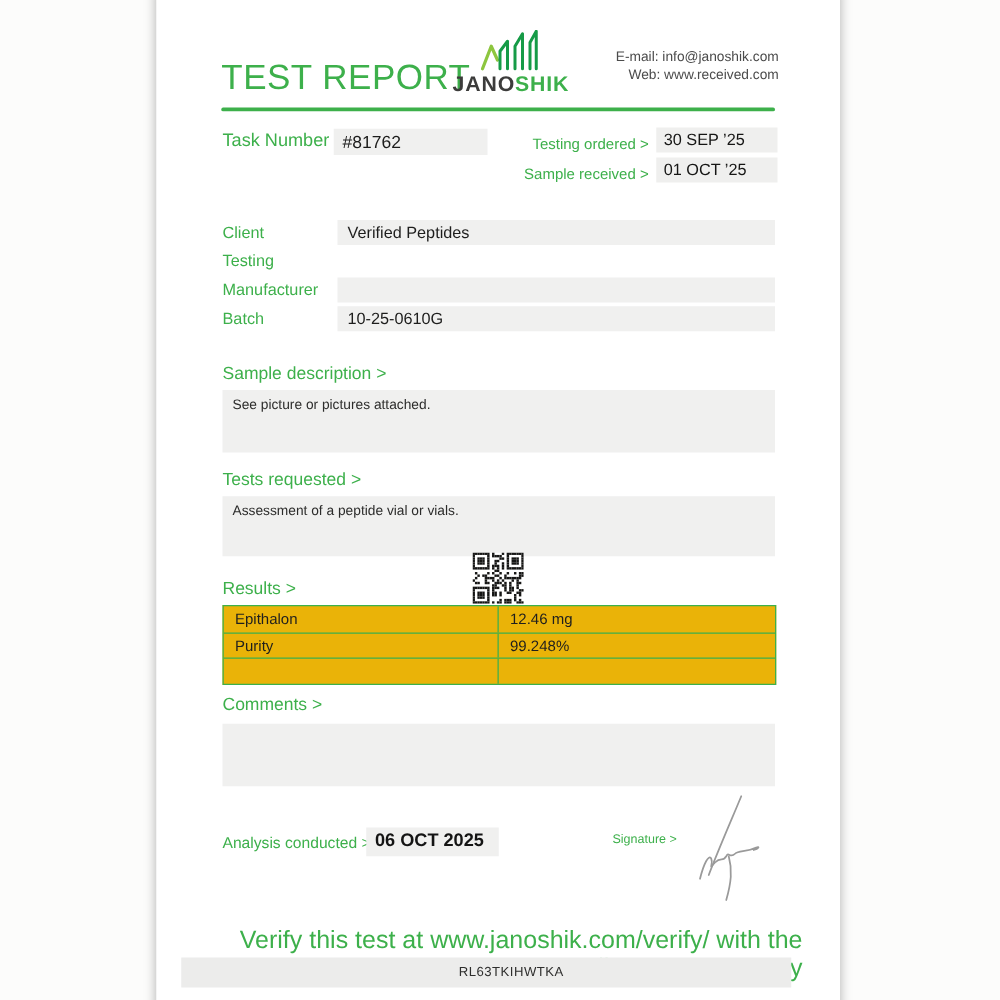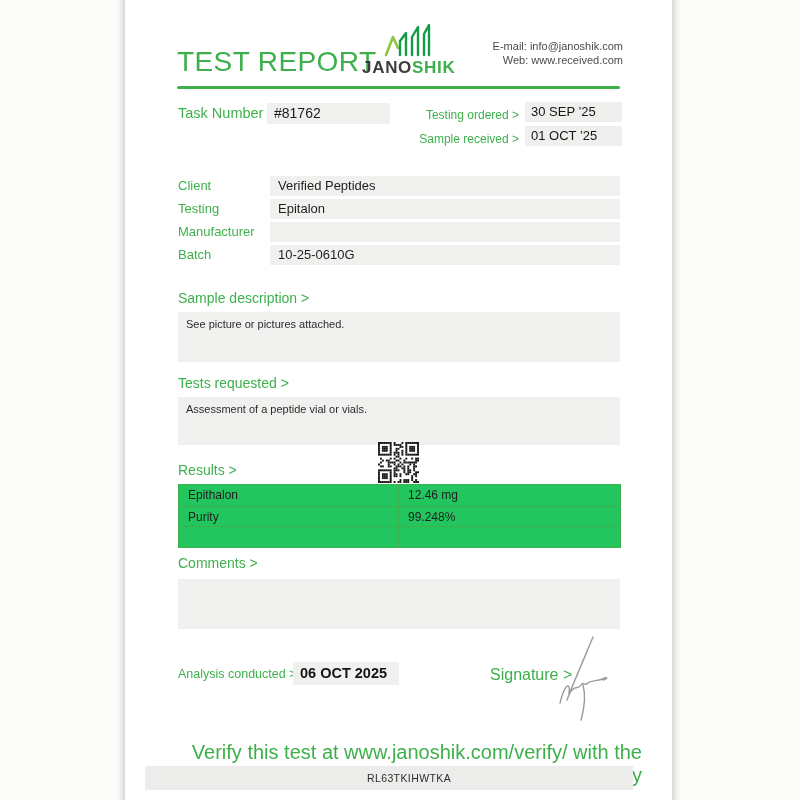--- a/index.html
+++ b/index.html
@@ -45,31 +45,31 @@
 
   .sec-label{left:53px;font-size:14px;color:var(--green);}
   .sec-box{left:53px;width:442px;background:var(--box-gray);
     padding:6px 8px;font-size:11px;color:#2c2c2b;}
   .sd-l{top:290px;} .sd-b{top:312px;height:50px;}
   .tr-l{top:375px;} .tr-b{top:397px;height:48px;}
   .re-l{top:462px;} .cm-l{top:555px;} .cm-b{top:579px;height:50px;}
 
   .qr{left:253px;top:442px;width:41px;height:41px;}
 
-  .results-table{left:53px;top:484px;width:443px;border:1.5px solid var(--green);background:#22c55e;}
+  .results-table{left:53px;top:484px;width:443px;border:1.5px solid var(--green);background:#eab308;}
   .rt-row{display:flex;height:20.5px;border-top:1.5px solid var(--green);}
   .rt-row:first-child{border-top:none;}
   .rt-name{width:220px;border-right:1.5px solid var(--green);padding:3px 0 0 9px;
     font-size:12px;color:#1f1f1e;}
   .rt-value{flex:1;padding:3px 0 0 9px;font-size:12px;color:#1f1f1e;}
 
   .an-label{left:53px;top:667px;font-size:12.5px;color:var(--green);}
   .an-box{left:168px;top:662px;width:106px;height:23px;background:var(--box-gray);
     font-size:14.5px;font-weight:700;color:#141414;padding:3px 0 0 7px;}
-  .sig-label{left:365px;top:666px;font-size:16px;color:var(--green);}
+  .sig-label{left:365px;top:666px;font-size:10px;color:var(--green);}
   .sig{left:428px;top:634px;}
 
   .verify{left:37px;top:741px;width:480px;text-align:right;font-size:20px;color:var(--green);}
   .key-box{left:20px;top:766px;width:488px;height:24px;background:#ececeb;
     text-align:center;line-height:24px;font-size:10.5px;letter-spacing:.4px;
     color:#2e2e2d;padding-left:40px;}
 </style>
 </head>
 <body>
 
@@ -103,21 +103,20 @@
     <span class="date-box">30 SEP ’25</span>
   </div>
   <div class="date-row r2">
     <span class="date-label">Sample received &gt;</span>
     <span class="date-box">01 OCT ’25</span>
   </div>
 
   <div class="abs info-label iy0l">Client</div>
   <div class="abs info-box  iy0b">Verified Peptides</div>
   <div class="abs info-label iy1l">Testing</div>
-  <div class="abs info-box  iy1b">Epitalon</div>
   <div class="abs info-label iy2l">Manufacturer</div>
   <div class="abs info-box  iy2b"></div>
   <div class="abs info-label iy3l">Batch</div>
   <div class="abs info-box  iy3b">10-25-0610G</div>
 
   <div class="abs sec-label sd-l">Sample description &gt;</div>
   <div class="abs sec-box sd-b">See picture or pictures attached.</div>
 
   <div class="abs sec-label tr-l">Tests requested &gt;</div>
   <div class="abs sec-box tr-b">Assessment of a peptide vial or vials.</div>

